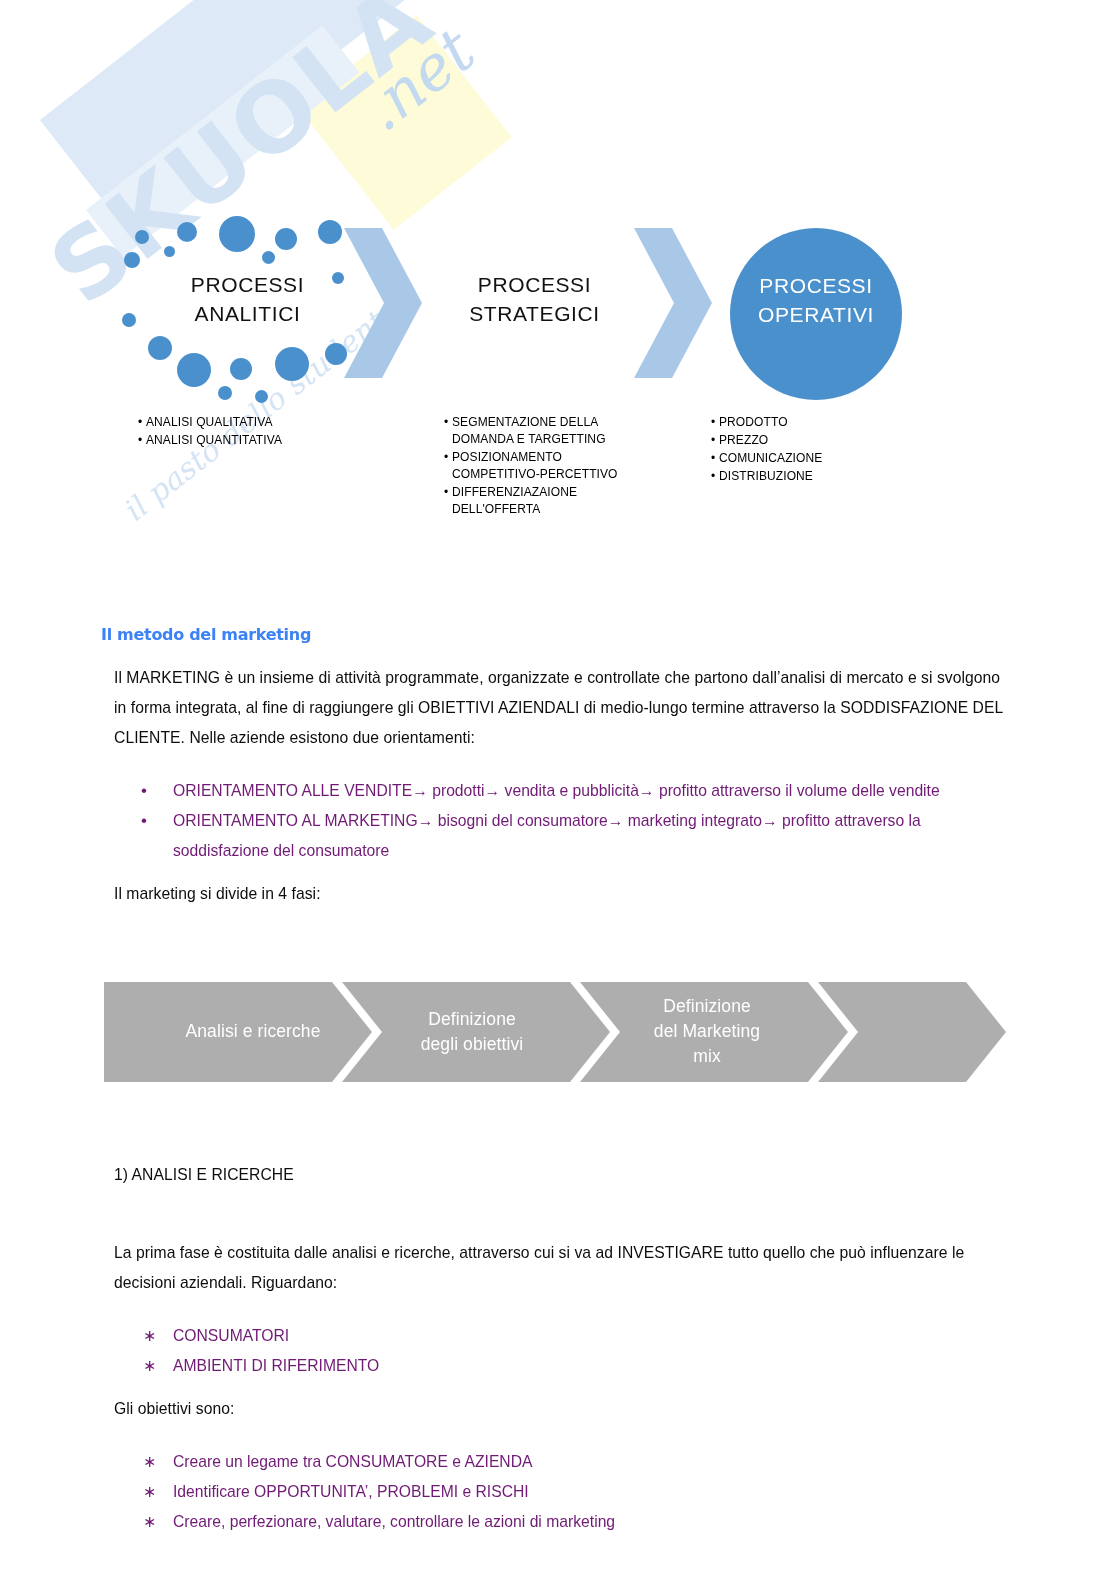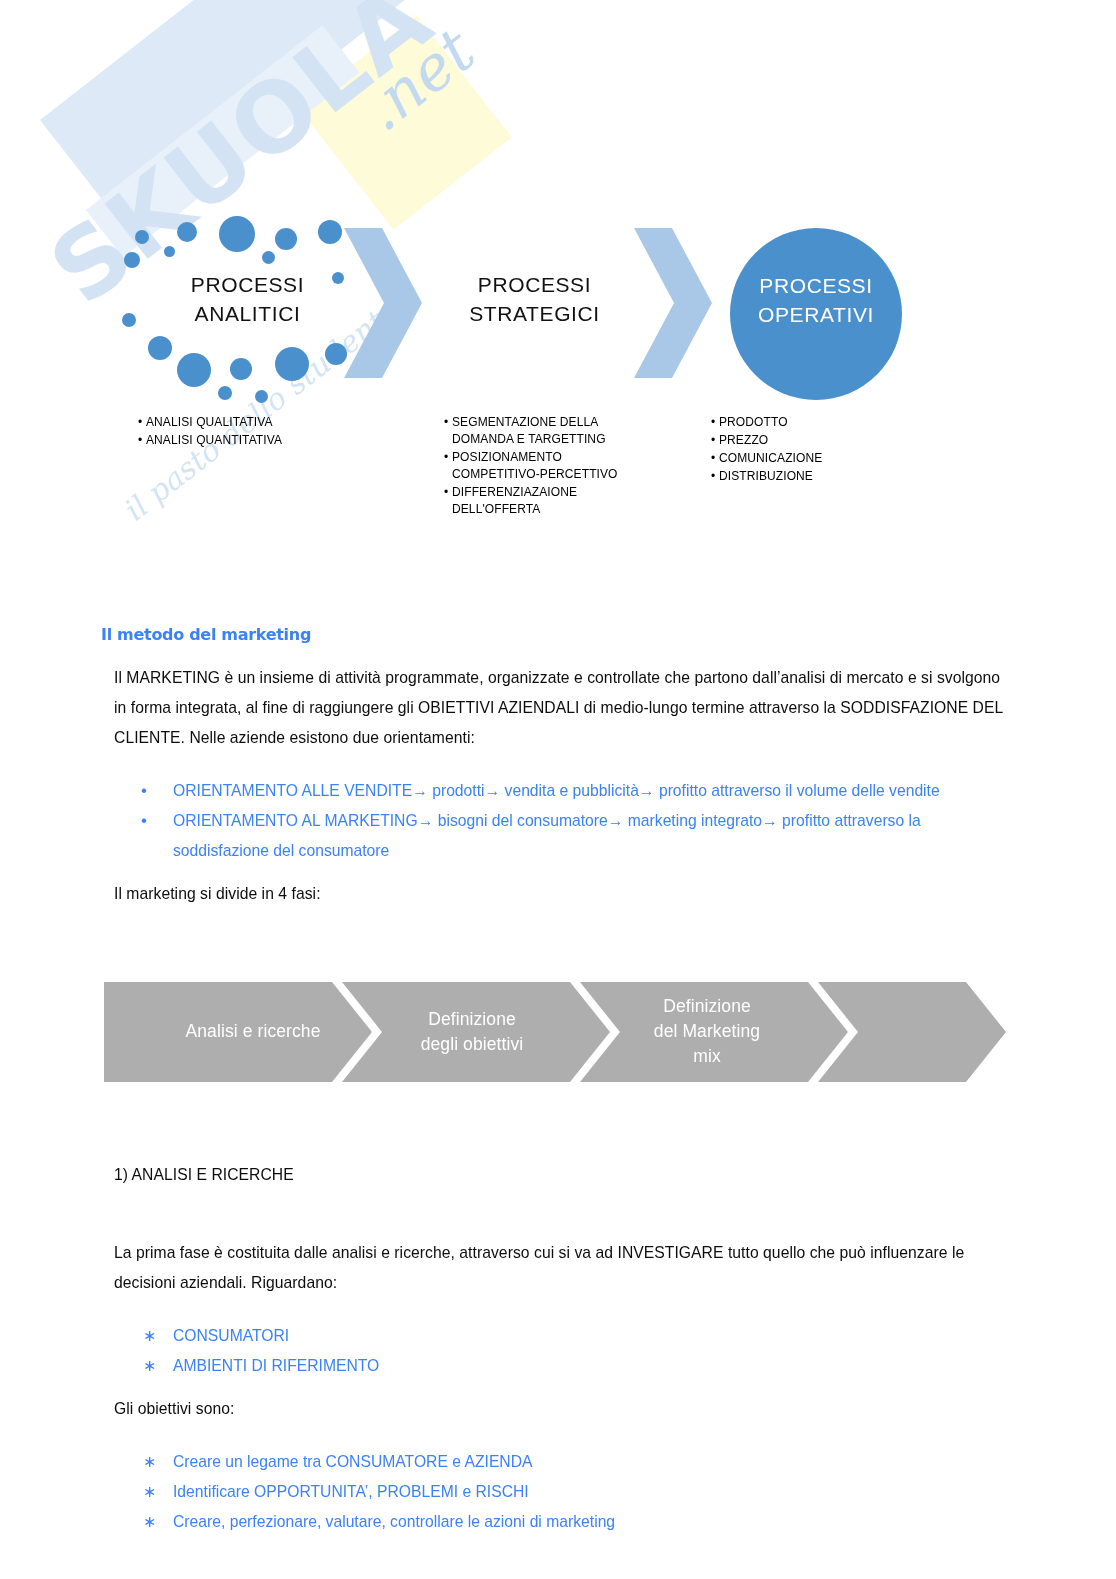--- a/index.html
+++ b/index.html
@@ -165,21 +165,21 @@
   ul.lvl {
     margin: 0;
     padding: 0;
     list-style: none;
   }
   ul.lvl li {
     position: relative;
     font-size: 15.7px;
     line-height: 30px;
     padding-left: 72px;
-    color: #3b82f6;
+    color: #701a75;
   }
   ul.lvl.disc li::before {
     content: "•";
     position: absolute;
     left: 40px; top: 0;
     font-size: 17px;
   }
   ul.lvl.ast li::before {
     content: "\2217";
     position: absolute;

